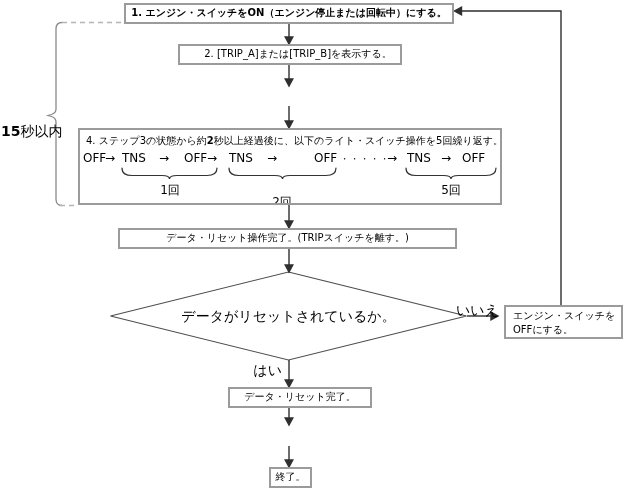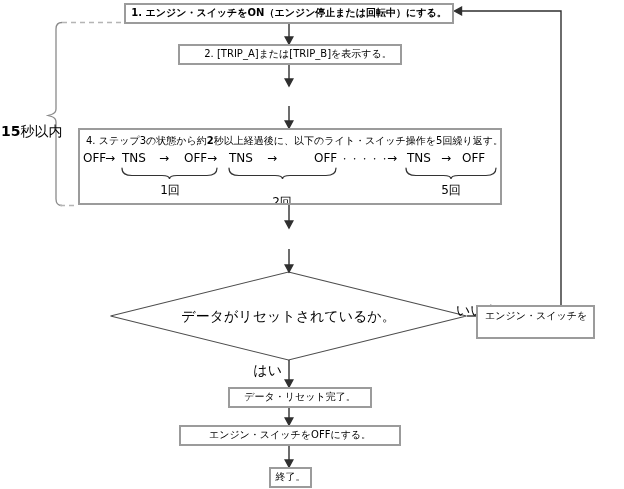--- a/index.html
+++ b/index.html
@@ -93,29 +93,30 @@
       <path d="M1,2 C1,8 5,9.5 11,9.5 L38.5,9.5 C43,9.5 46,10 46,13 C46,10 49,9.5 53.5,9.5 L81,9.5 C87,9.5 91,8 91,2" fill="none" stroke="#333" stroke-width="1.2" stroke-linecap="round"></path>
     </svg>
 
     <div class="tok rep" style="left:70px;top:54px;width:40px;">1回</div>
     <div class="tok rep" style="left:182px;top:54px;width:40px;margin-top:12px;">2回</div>
     <div class="tok rep" style="left:351px;top:54px;width:40px;">5回</div>
   </div>
 
   <div class="lbl" style="left:1px;top:125px;"><b>15</b><span>秒以内</span></div>
 
+  <div class="box" style="left:118px;top:228px;width:339px;height:21px;">データ・リセット操作完了。(TRIPスイッチを離す。)</div>
 
   <div class="lbl" style="left:110px;top:310px;width:357px;text-align:center;">データがリセットされているか。</div>
 
   <div class="lbl" style="left:456px;top:304px;width:40px;text-align:right;">いいえ</div>
   <div class="lbl" style="left:250px;top:364px;width:32px;text-align:right;">はい</div>
 
-  <div class="box" style="left:476px;top:305px;width:119px;height:34px;text-align:left;padding:2px 0 0 7px;line-height:14px;">
+  <div class="box" style="left:504px;top:305px;width:119px;height:34px;text-align:left;padding:2px 0 0 7px;line-height:14px;">
     <div>エンジン・スイッチを</div>
+    <div>OFFにする。</div>
   </div>
 
   <div class="box" style="left:228px;top:387px;width:144px;height:21px;">データ・リセット完了。</div>
 
-  <div class="box" style="left:179px;top:425px;width:222px;height:21px;">エンジン・スイッチをOFFにする。</div>
 
   <div class="box" style="left:269px;top:467px;width:43px;height:21px;">終了。</div>
 
 </div>
 
 </body></html>

